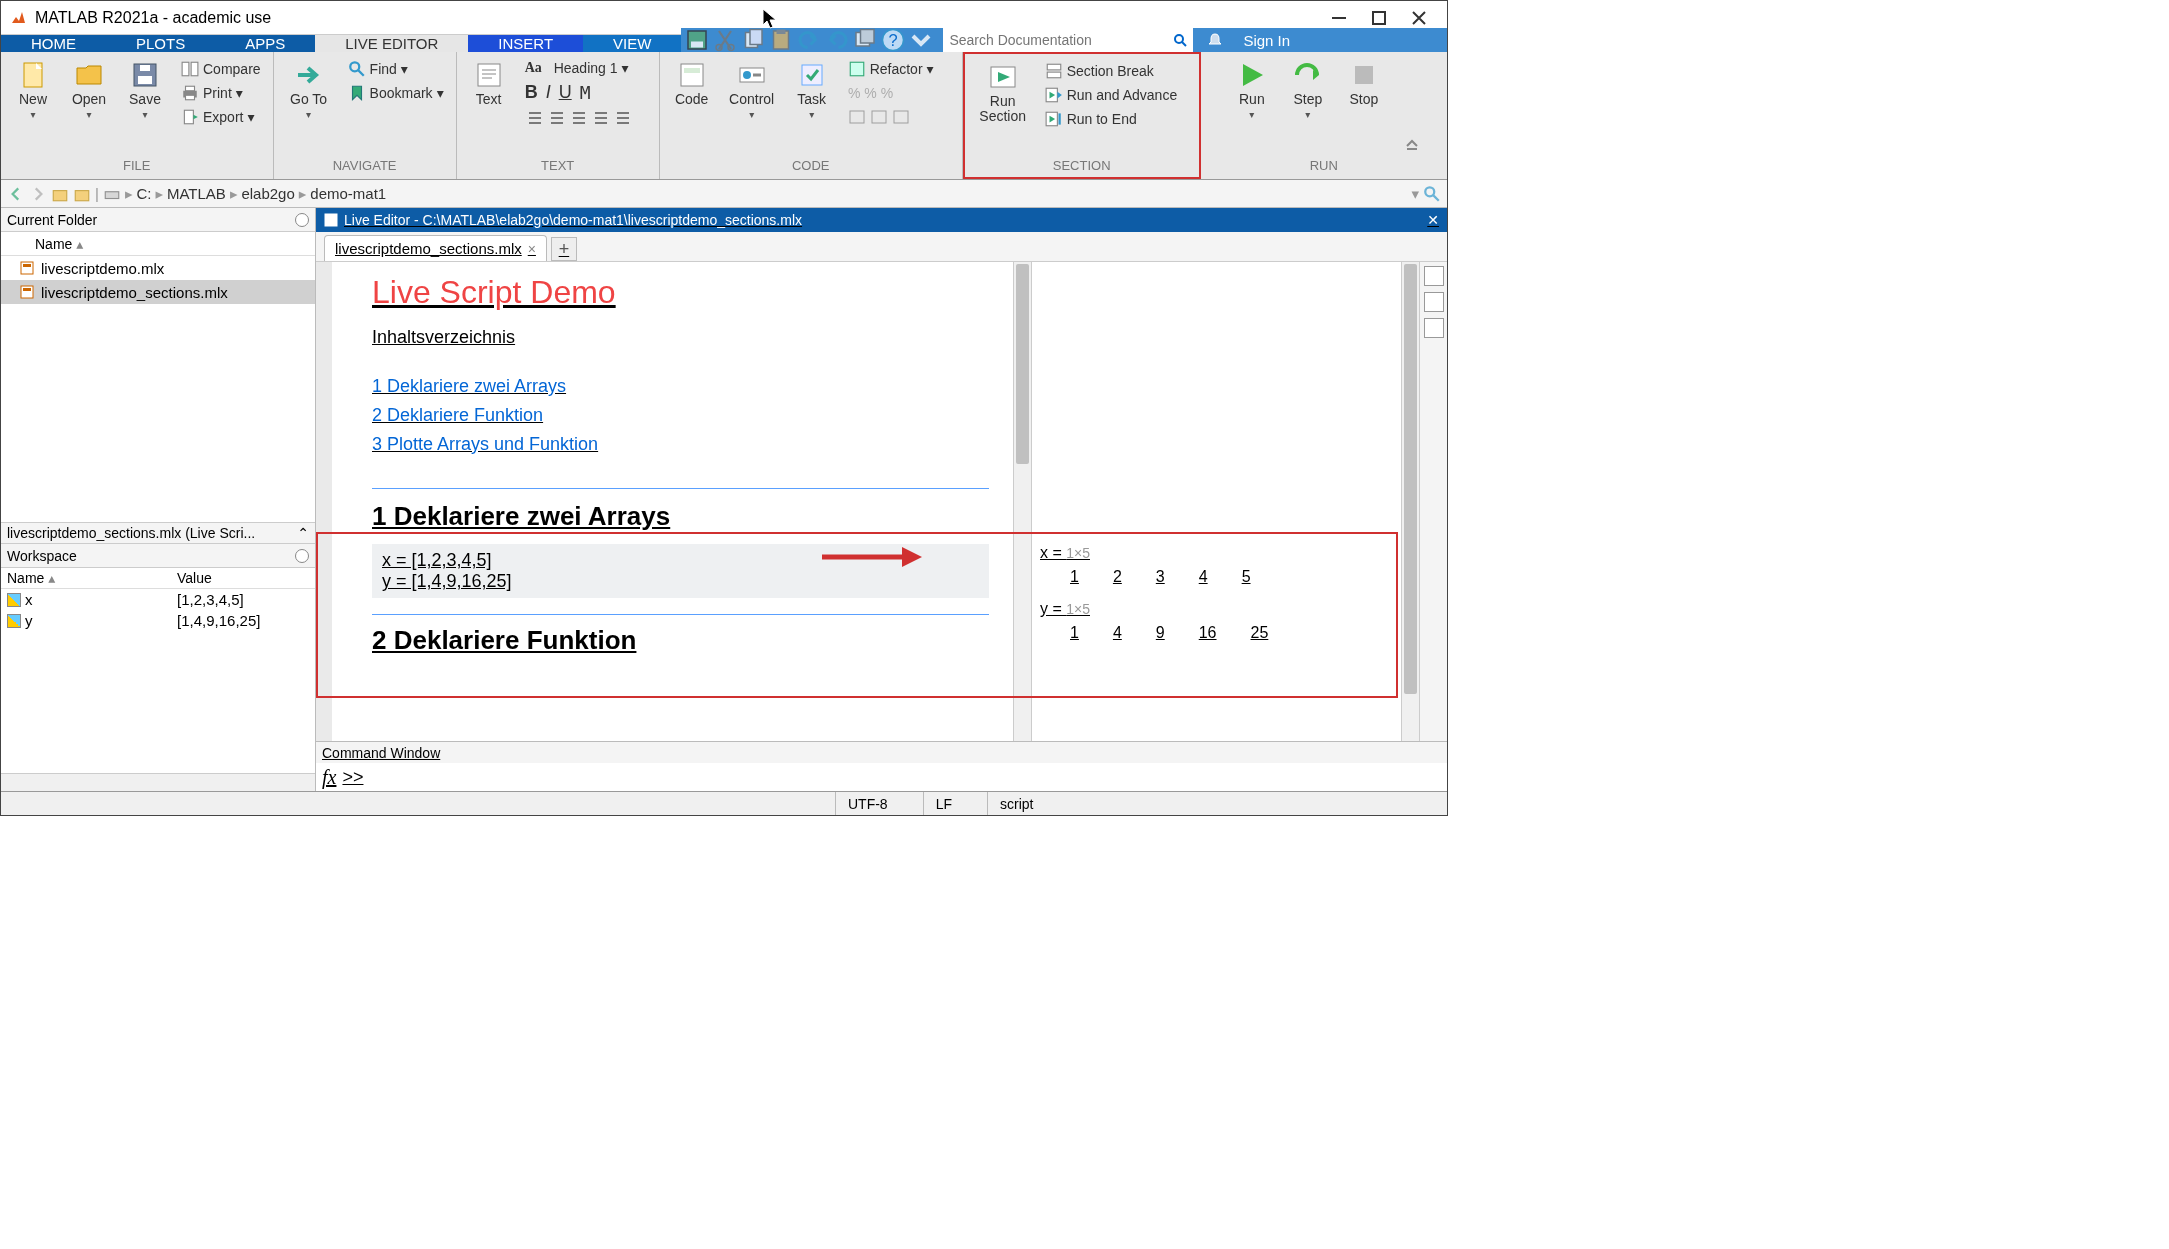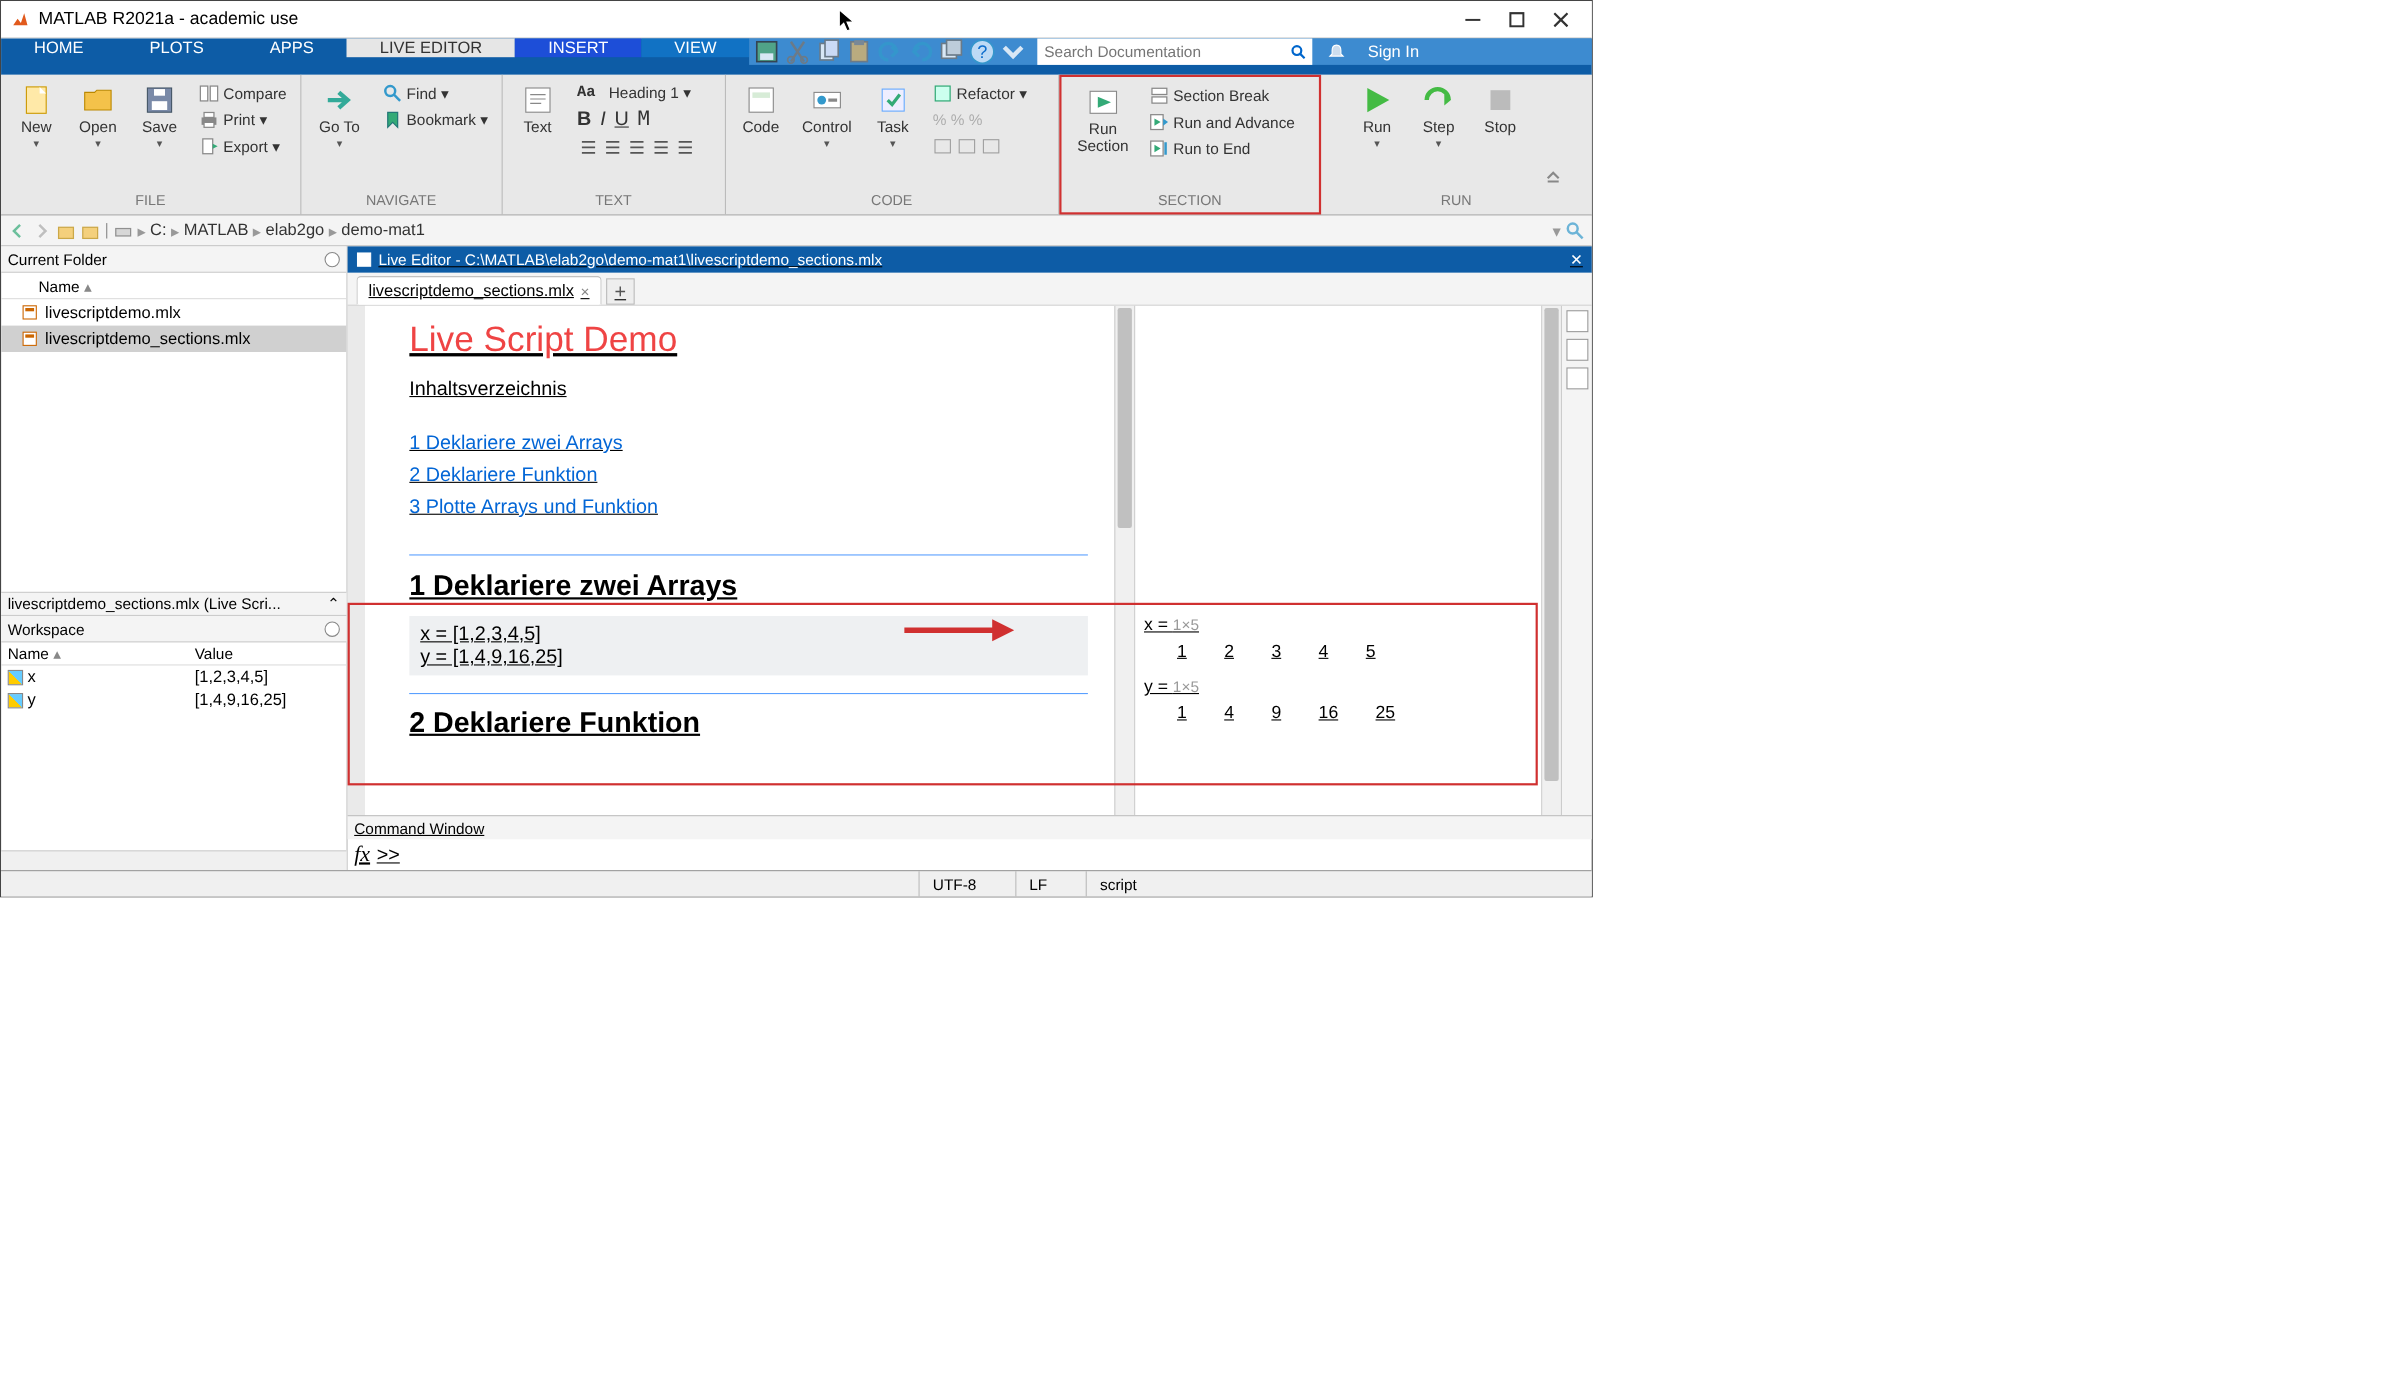--- a/index.html
+++ b/index.html
@@ -2,21 +2,21 @@
 <html><head>
 <meta charset="utf-8">
 <style>
 * { box-sizing: border-box; margin: 0; padding: 0; font-family: "Segoe UI", Arial, sans-serif; }
 body { background: #fff; font-size: 18px; color: #000; overflow: hidden; }
 .window { width: 1448px; height: 816px; border: 1px solid #444; background: #fff; display: flex; flex-direction: column; }
 .titlebar { height: 34px; background: #fff; display: flex; align-items: center; padding: 0 8px; border-bottom: 1px solid #ccc; }
 .titlebar .logo { width: 18px; height: 18px; margin-right: 8px; }
 .titlebar .title { flex: 1; font-size: 16px; color: #000; }
 .titlebar .winbtn { width: 40px; height: 28px; display: flex; align-items: center; justify-content: center; }
-.ribbon-tabs { height: 33px; background: #0d5ca6; display: flex; align-items: flex-start; }
+.ribbon-tabs { height: 17px; background: #0d5ca6; display: flex; align-items: flex-end; }
 .rtab { padding: 0 30px; color: #fff; font-size: 15px; display: flex; align-items: center; cursor: pointer; }
 .rtab.active { background: #e6e6e6; color: #333; }
 .rtab-spacer { flex: 0 0 auto; background: #3d8bd0; display: flex; align-items: center; padding: 0 4px; gap: 4px; }
 .qat-icon { width: 24px; height: 24px; display: flex; align-items: center; justify-content: center; opacity: .8; }
 .searchbox { background: #fff; height: 24px; width: 250px; display: flex; align-items: center; padding: 0 6px; font-size: 14px; color: #999; margin: 0 6px; }
 .searchbox input { border: none; outline: none; flex: 1; font-size: 14px; color: #333; background: transparent; }
 .bell { color: #fff; width: 24px; display:flex; align-items:center; justify-content:center; }
 .signin { color: #fff; font-size: 15px; padding: 0 12px; display:flex; align-items:center; }
 .ribbon { height: 128px; background: #e8e8e8; border-bottom: 1px solid #999; display: flex; }
 .rgroup { border-right: 1px solid #bbb; padding: 4px 8px 0; display: flex; flex-direction: column; align-items: center; }
@@ -310,21 +310,21 @@
               <svg viewBox="0 0 30 30">
                 <rect x="4" y="4" width="22" height="22" fill="#fff" stroke="#888"></rect>
                 <line x1="8" y1="10" x2="22" y2="10" stroke="#888"></line>
                 <line x1="8" y1="14" x2="22" y2="14" stroke="#888"></line>
                 <line x1="8" y1="18" x2="18" y2="18" stroke="#888"></line>
               </svg>
             </div>
           <div class="lbl">Text</div>
         </div>
         <div class="smallcol" style="width:130px">
-          <div class="smallbtn"><b style="font-family:Liberation Mono, monospace">Aa</b>&nbsp;<span>Heading 1</span> <span class="dd">▾</span></div>
+          <div class="smallbtn"><b style="font-family:Liberation Serif, serif">Aa</b>&nbsp;<span>Heading 1</span> <span class="dd">▾</span></div>
           <div class="smallbtn" style="font-family:serif; font-size:18px; gap:8px">
               <b>B</b> 
               <i>I</i> 
               <u>U</u> 
               <span style="font-family:monospace">M</span>
             </div>
           <div class="smallbtn">
             <svg width="110" height="18" viewBox="0 0 110 18">
               <g stroke="#555" stroke-width="1.5">
                 <line x1="4" y1="4" x2="16" y2="4"></line>

